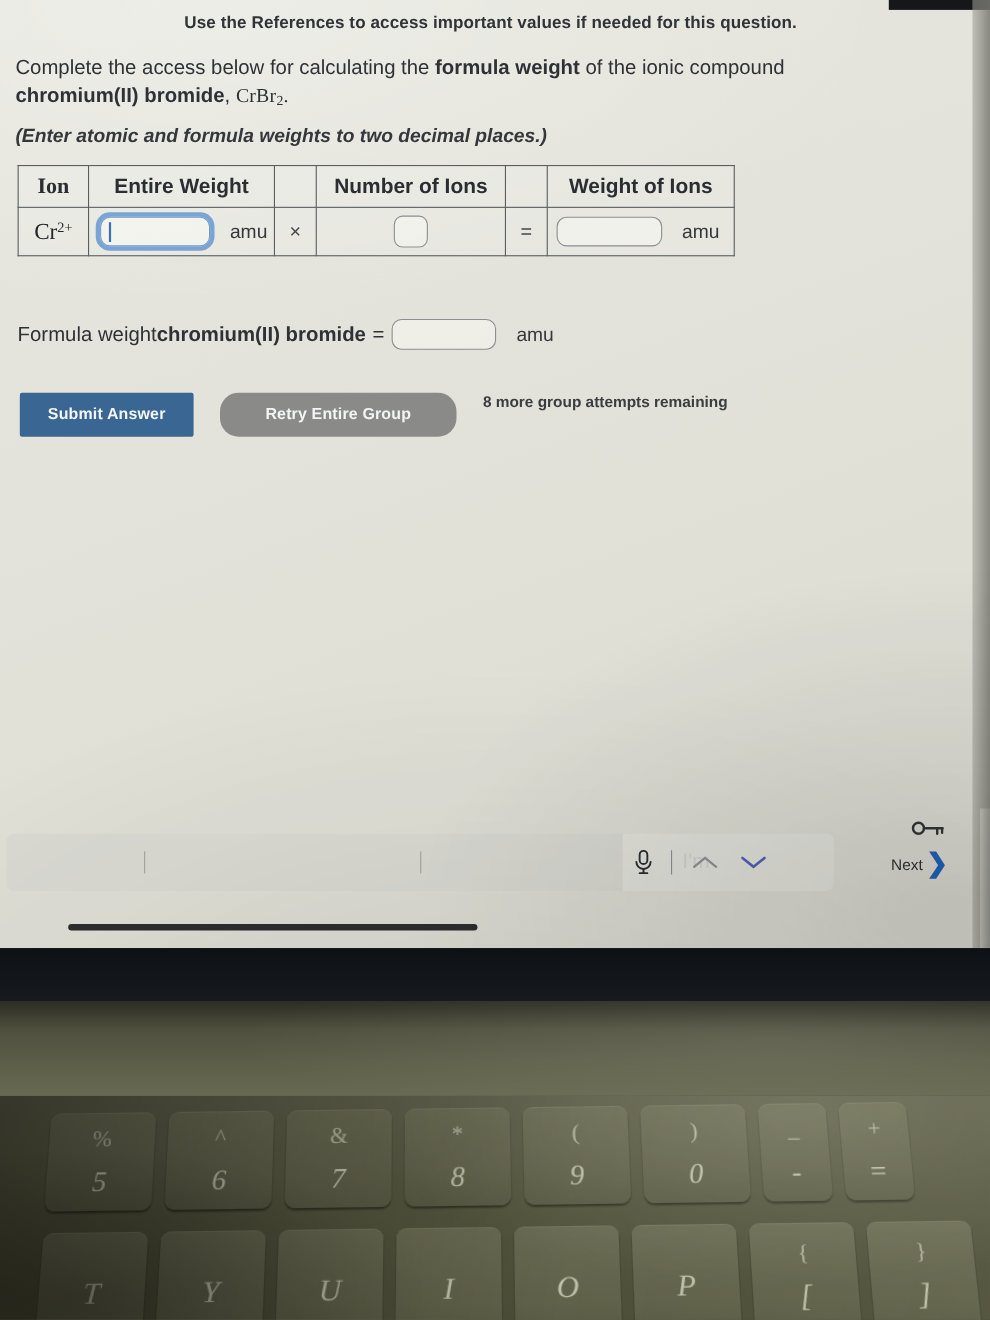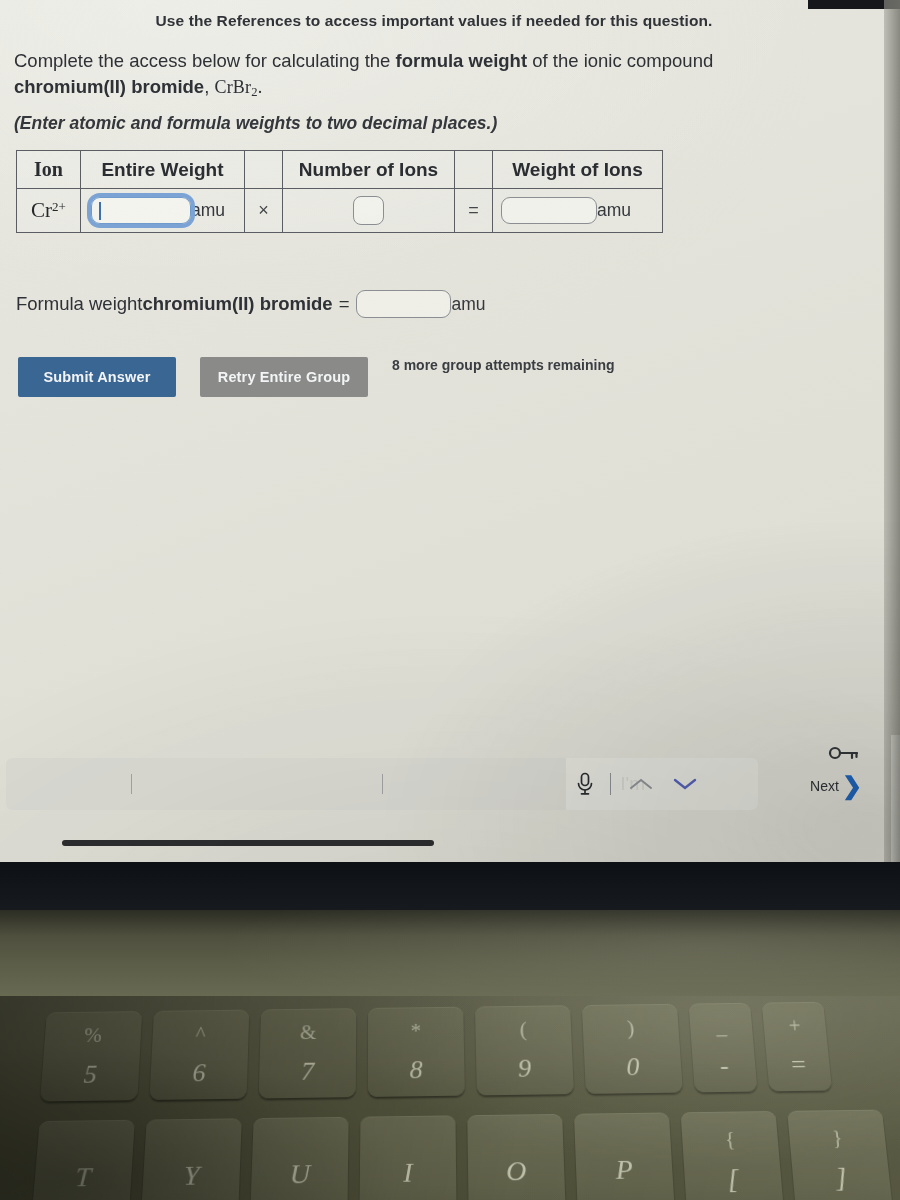--- a/index.html
+++ b/index.html
@@ -62,21 +62,21 @@
 
   
   #page {
     position: absolute;
     left: 0; top: 0; width: 884px; height: 862px;
     color: #2c2f33;
   }
 
   .ref-line {
     position: absolute;
-    left: 4px; top: 12px; width: 840px;
+    left: 16px; top: 12px; width: 840px;
     text-align: center;
     font-size: 15.5px;
     font-weight: 700;
     color: #303337;
     letter-spacing: .1px;
     padding-left: 20px;
   }
 
   .prompt {
     position: absolute;
@@ -142,21 +142,21 @@
 
   .aw-cell { width: 164px; padding: 0 6px 0 10px !important; white-space: nowrap; }
   .op-cell {
     width: 38px; text-align: center;
     font-size: 18px; color: #43474b; font-weight: 400;
   }
   .num-cell { width: 172px; text-align: center; }
   .wt-cell  { width: 170px; padding: 0 6px 0 8px !important; white-space: nowrap; }
 
   .amu {
-    font-size: 17.5px; color: #34373c; margin-left: 0;
+    font-size: 17.5px; color: #34373c; margin-left: 18px;
     vertical-align: middle;
   }
 
   
   .tf {
     display: inline-block;
     vertical-align: middle;
     background: rgba(252,252,248,.45);
     border: 1.4px solid #8b8f93;
     border-radius: 9px;
@@ -205,21 +205,21 @@
     font-family: "Liberation Sans", sans-serif;
     font-size: 14.5px;
     font-weight: 700;
     letter-spacing: .15px;
     cursor: pointer;
     height: 40px;
     display: flex; align-items: center; justify-content: center;
     border-radius: 2px;
   }
   .btn-submit { background: #3a6694; width: 158px; }
-  .btn-retry  { background: #8a8a88; width: 168px; margin-left: 24px; }
+  .btn-retry  { background: #8a8a88; width: 215px; margin-left: 24px; border-radius: 17px; }
   .attempts {
     margin-left: 24px;
     font-size: 14px;
     font-weight: 700;
     color: #3a3d41;
   }
 
   
   .key-icon {
     position: absolute;

